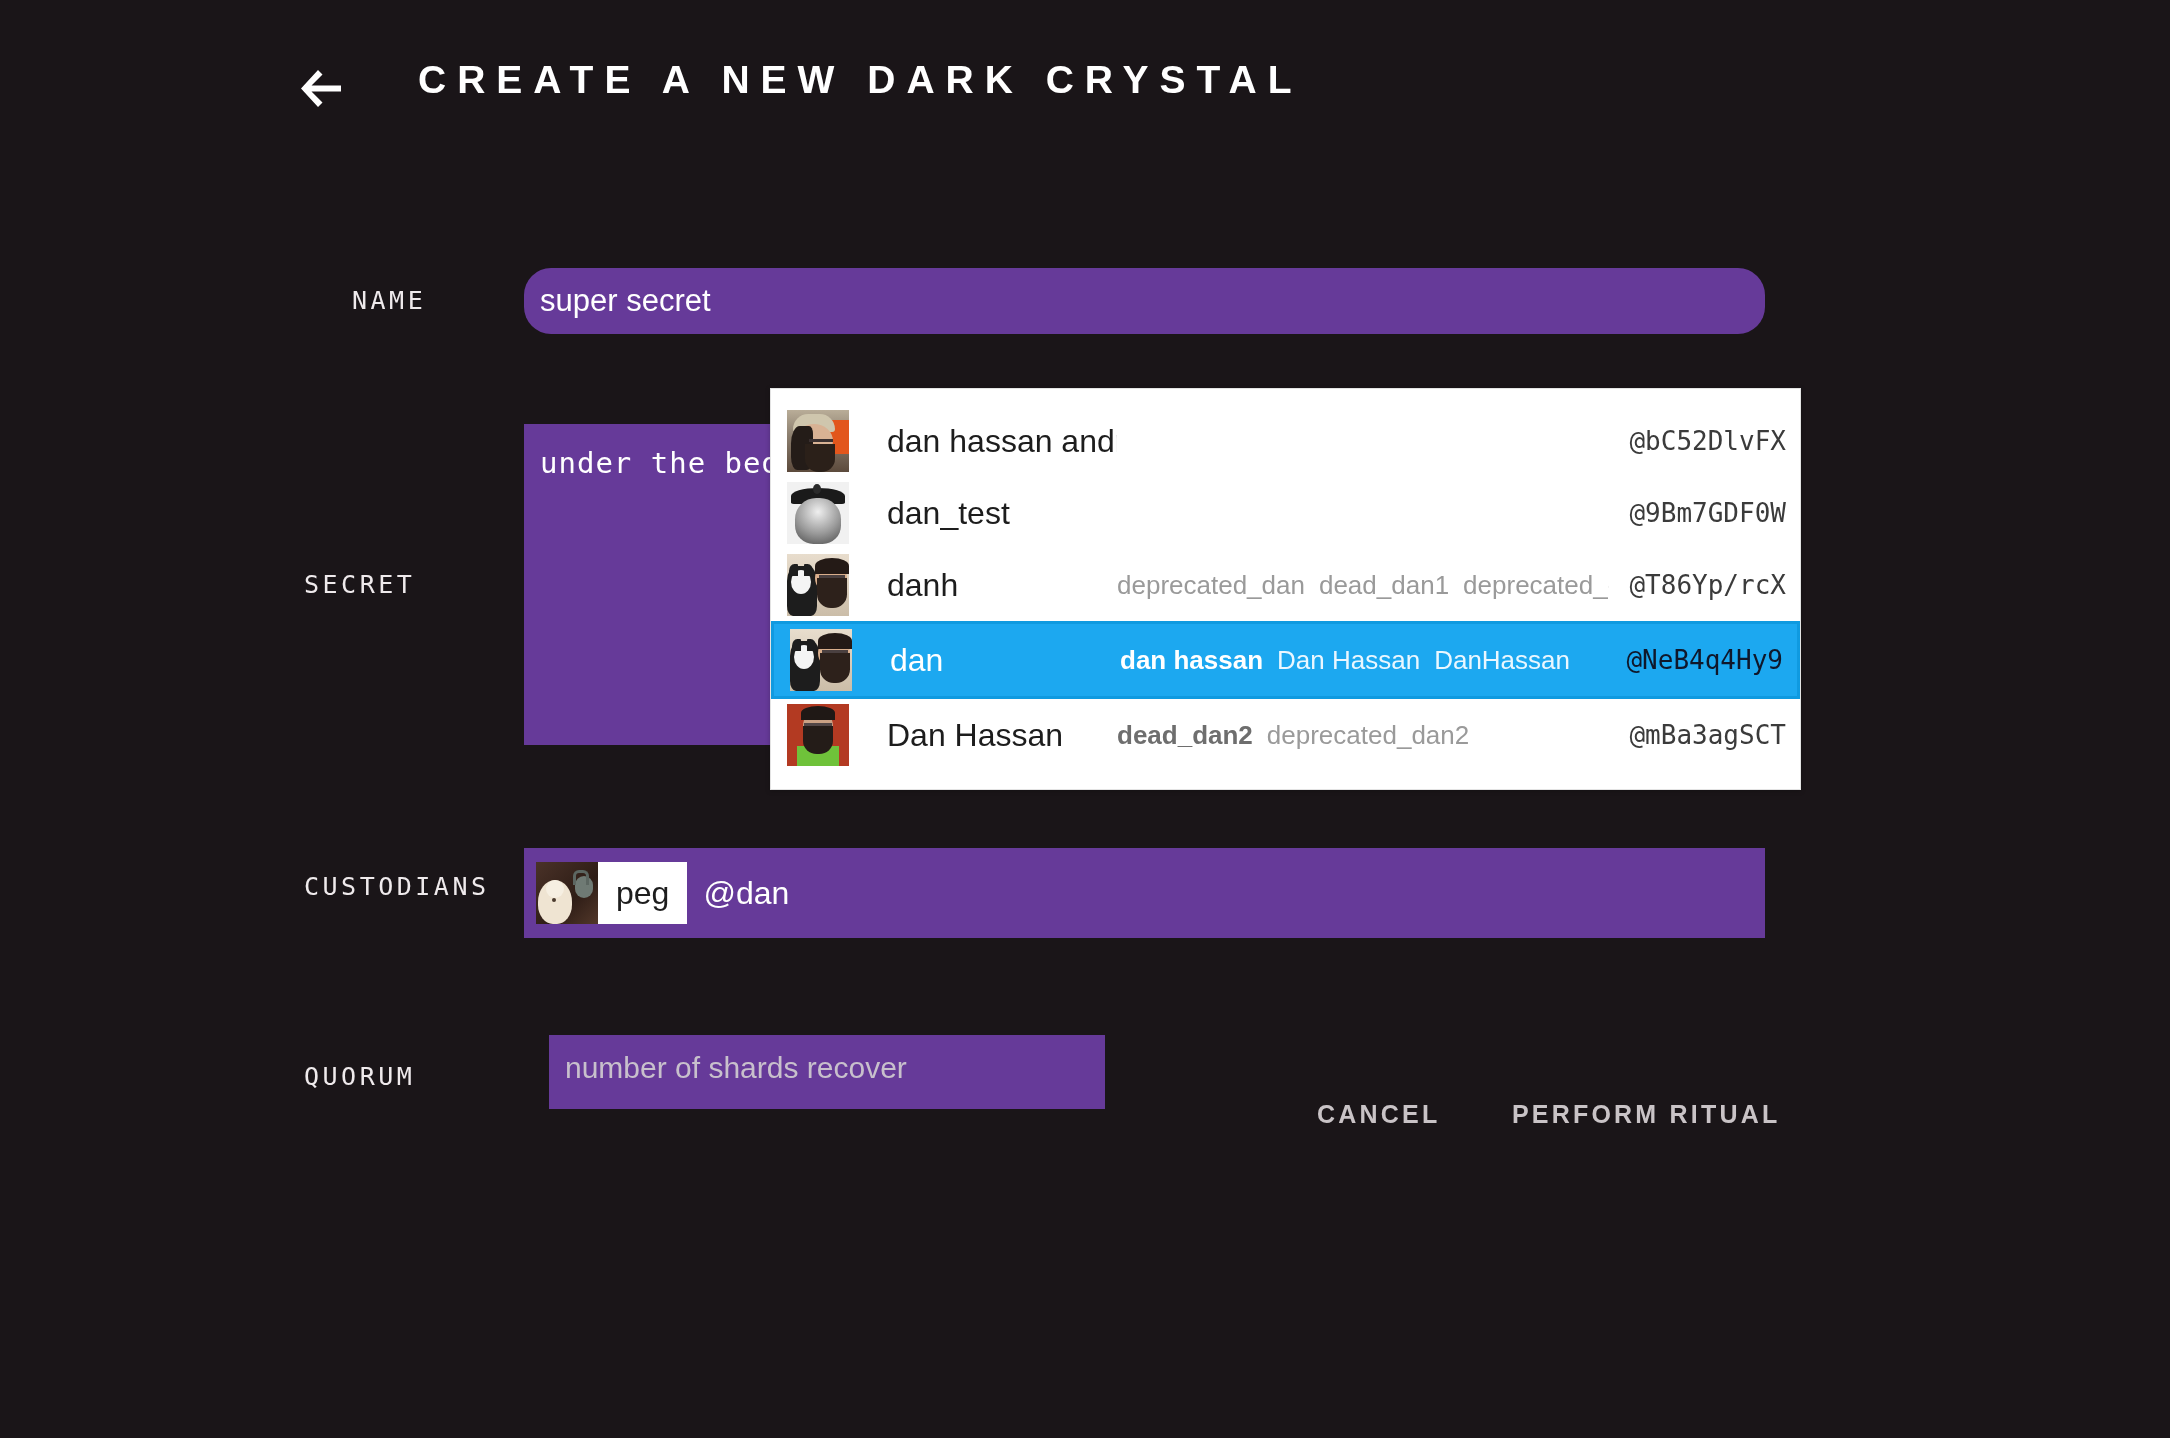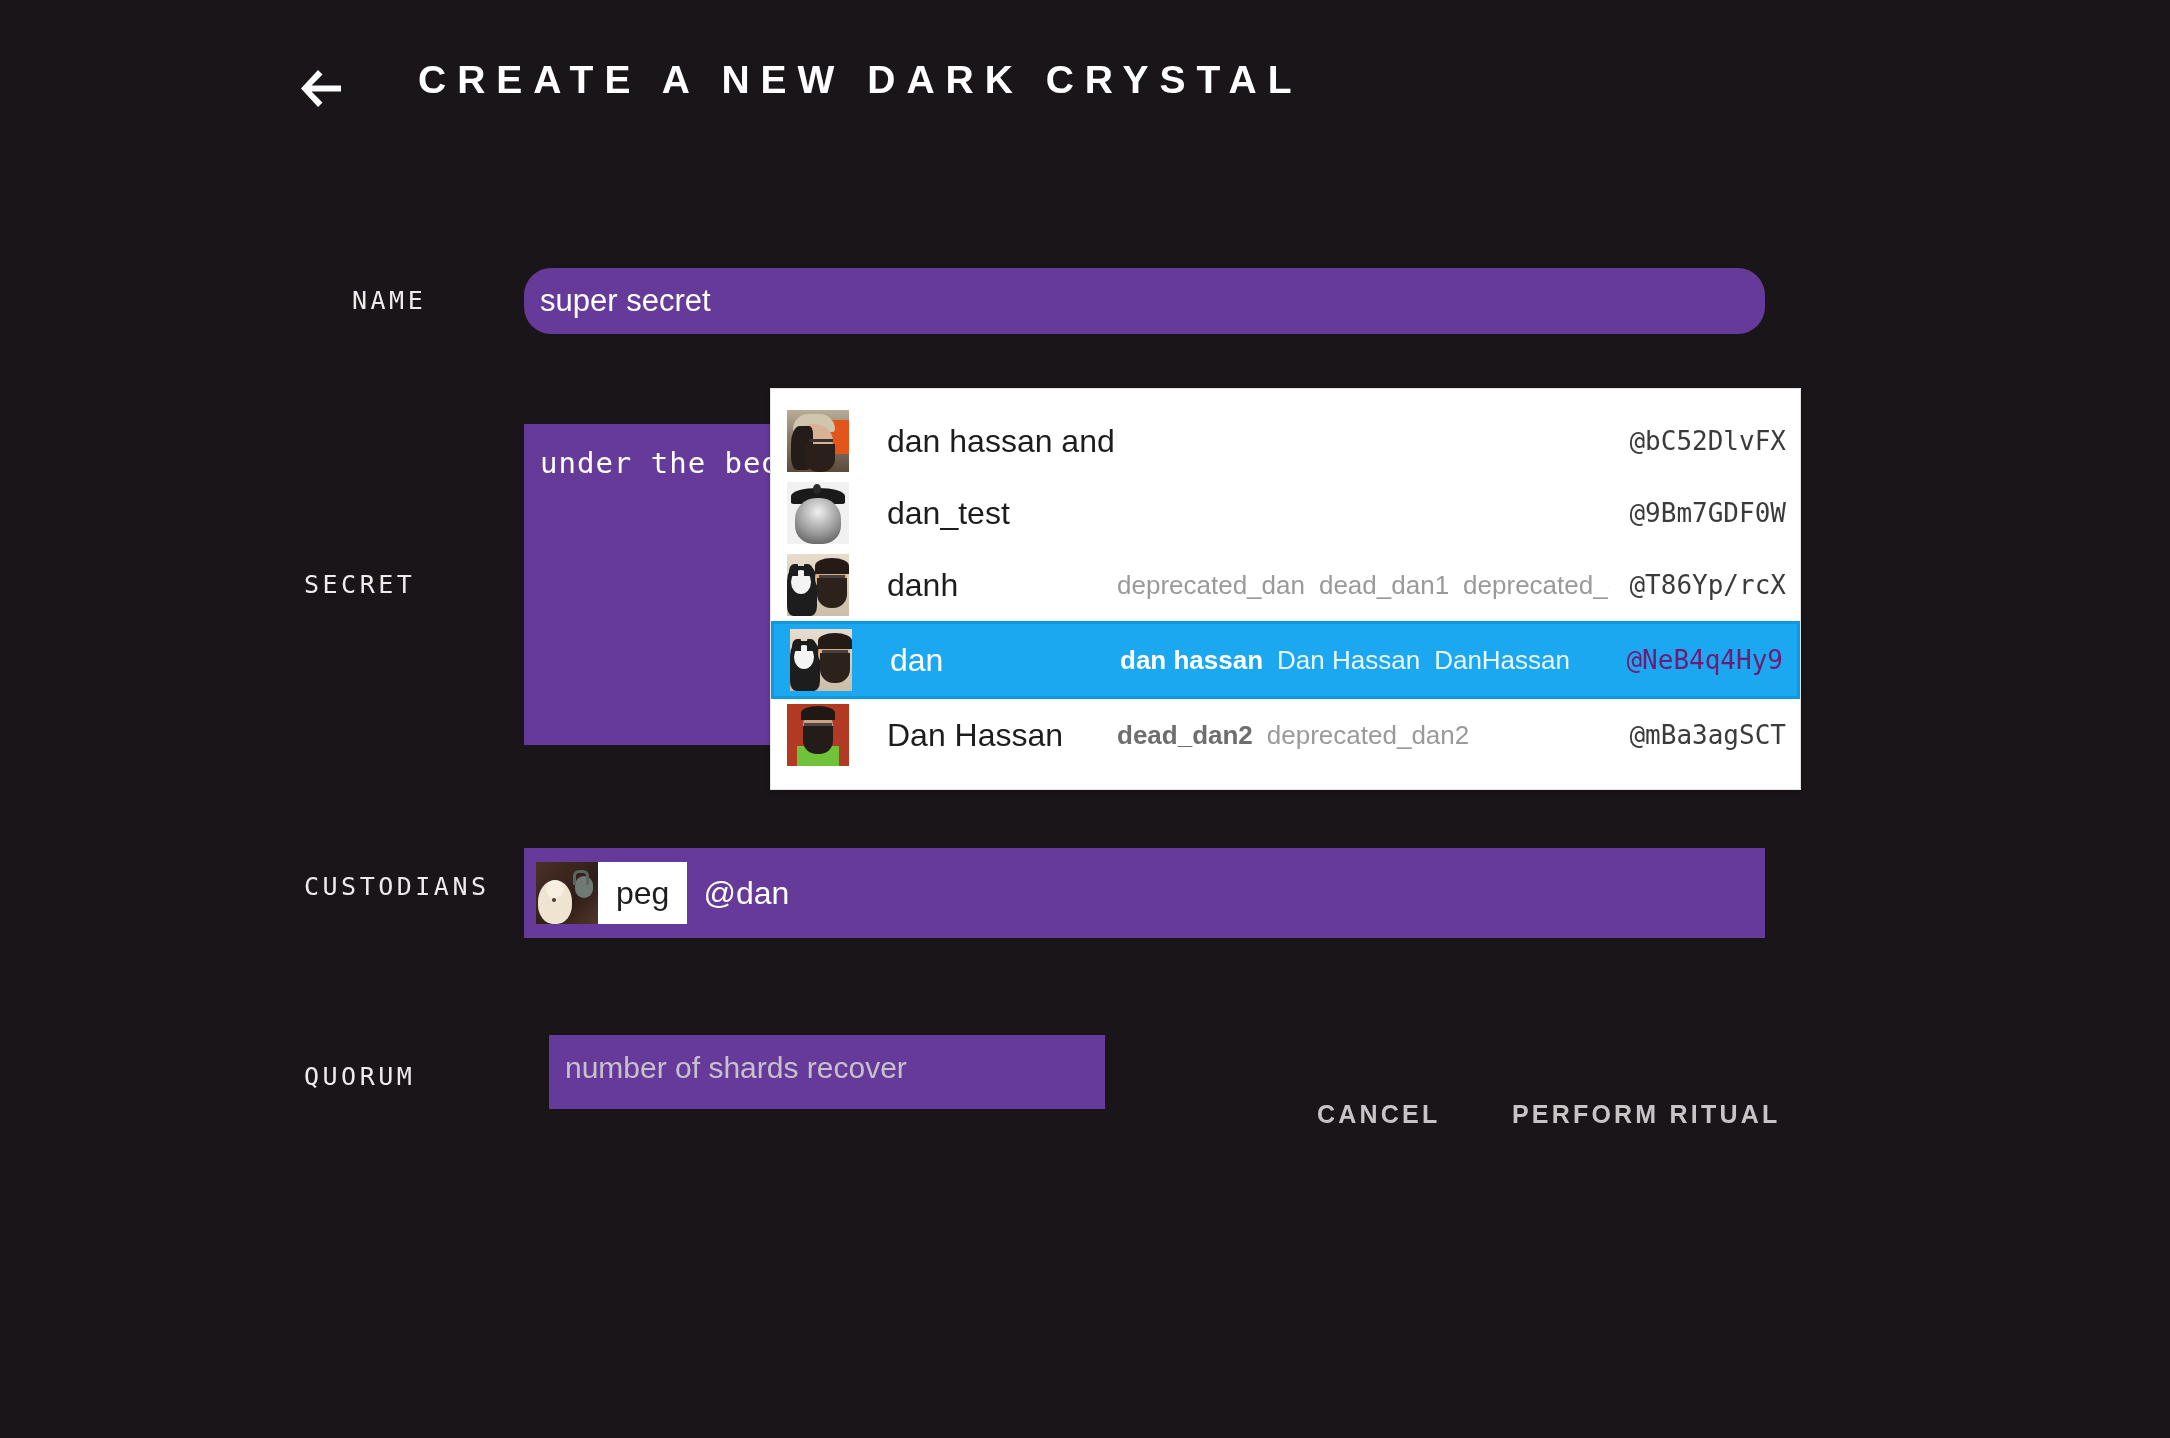--- a/index.html
+++ b/index.html
@@ -233,21 +233,21 @@
   }
   .dd-row.selected .alias.match { color: #ffffff; }
   .dd-handle {
     flex: 0 0 auto;
     margin-left: 20px;
     color: #3b3b3b;
     font-family: "DejaVu Sans Mono", monospace;
     font-size: 26px;
     white-space: nowrap;
   }
-  .dd-row.selected .dd-handle { color: #701a75; }
+  .dd-row.selected .dd-handle { color: #0f172a; }
 
   
   .av { position: absolute; inset: 0; }
   .av-gray { filter: grayscale(1); }
 </style>
 </head>
 <body>
 
 <div class="header">
   <div class="back-btn">

